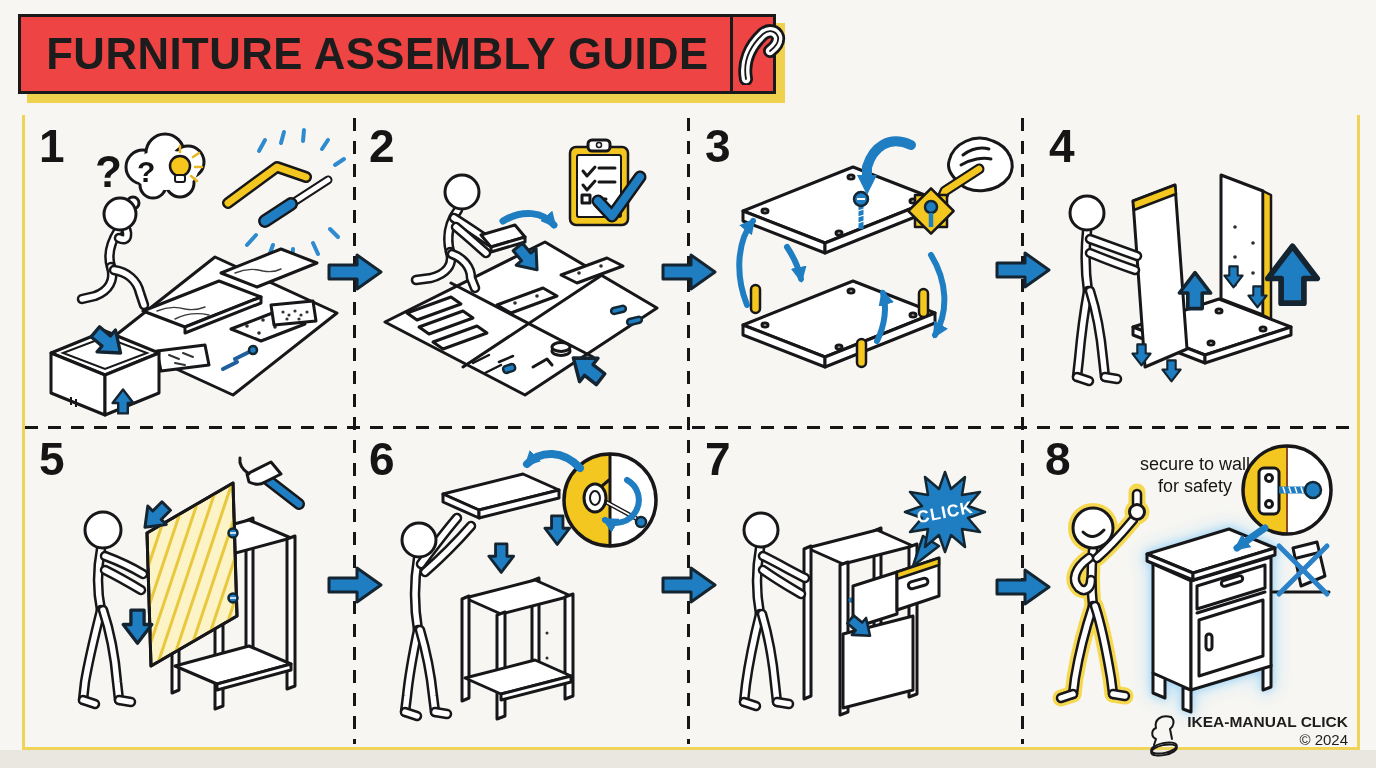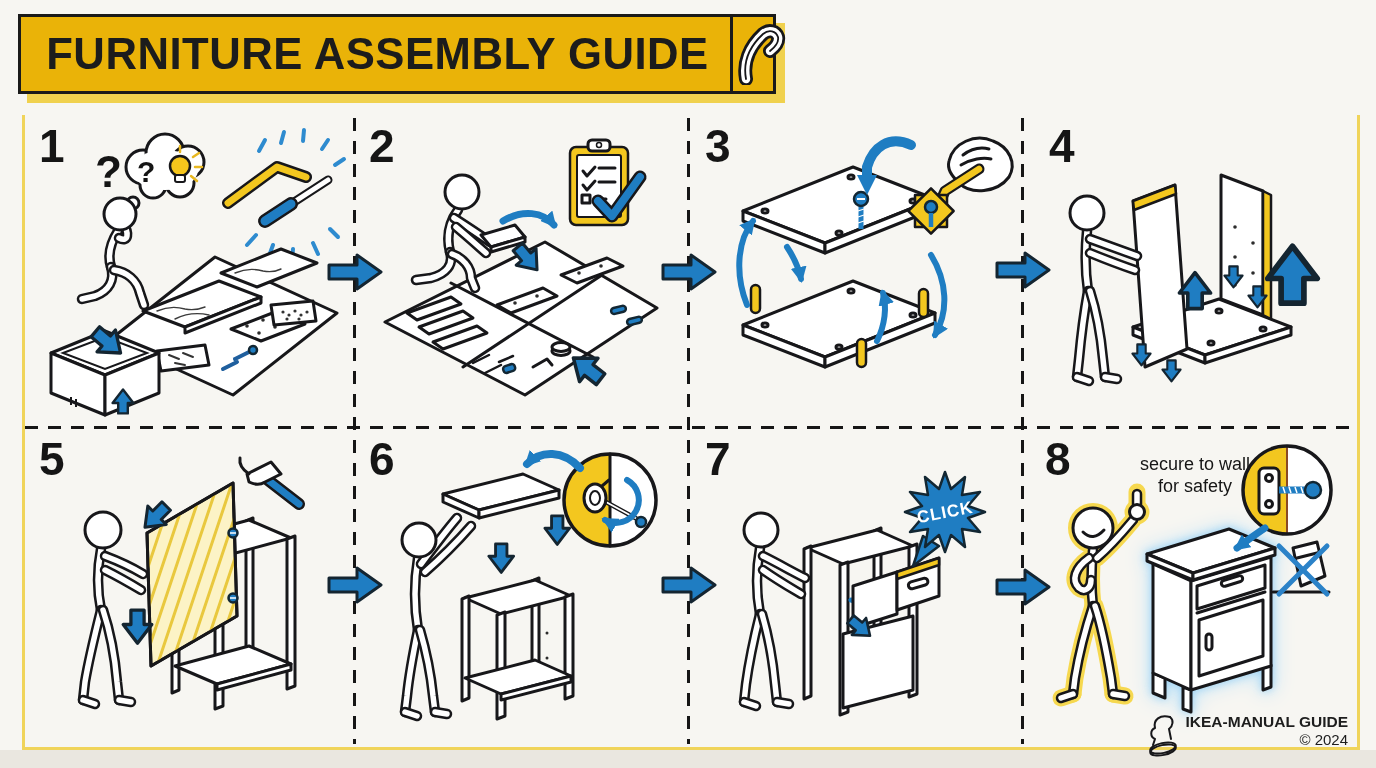--- a/index.html
+++ b/index.html
@@ -5,21 +5,21 @@
   html,body{margin:0;padding:0;}
   body{
     width:1376px;height:768px;position:relative;overflow:hidden;
     background:#f7f6f2;
     font-family:"Liberation Sans", sans-serif;
     color:#17171a;
   }
   
   .header-box{
     position:absolute;left:18px;top:14px;width:758px;height:80px;
-    background:#eab308;border:3px solid #1a1a1a;
+    background:#ef4444;border:3px solid #1a1a1a;
     box-shadow:9px 9px 0 #f0d14e;
     display:flex;align-items:stretch;box-sizing:border-box;
   }
   .header-title{
     flex:1;display:flex;align-items:center;padding-left:26px;
     font-size:45px;font-weight:600;letter-spacing:.5px;color:#1c1c1c;
     transform:scaleX(.97);transform-origin:left center;white-space:nowrap;
   }
   .header-toolbox{
     width:80px;border-left:3px solid #1a1a1a;
@@ -713,18 +713,18 @@
 
   <div class="bottom-strip"></div>
   <div class="footer">
     <svg width="36" height="46" viewBox="0 0 36 46">
       <path d="M24 5 C14 2 7 8 9 16 C4 18 4 25 9 27 L7 33" stroke="#17171a" stroke-width="2" fill="none" stroke-linecap="round" stroke-linejoin="round"></path>
       <path d="M24 5 C28 8 27 14 23 17 L25 27" stroke="#17171a" stroke-width="2" fill="none" stroke-linecap="round"></path>
       <ellipse cx="17" cy="38" rx="13" ry="5" fill="none" stroke="#17171a" stroke-width="2" transform="rotate(-12 17 38)"></ellipse>
       <ellipse cx="17" cy="36" rx="13" ry="5" fill="none" stroke="#17171a" stroke-width="2" transform="rotate(-12 17 36)"></ellipse>
     </svg>
     <div class="footer-text">
-      <div class="footer-brand">IKEA-MANUAL GUIDE</div>
+      <div class="footer-brand">IKEA-MANUAL CLICK</div>
       <div class="footer-copy">© 2024</div>
     </div>
   </div>
 
 </div>
 
 </body></html>

